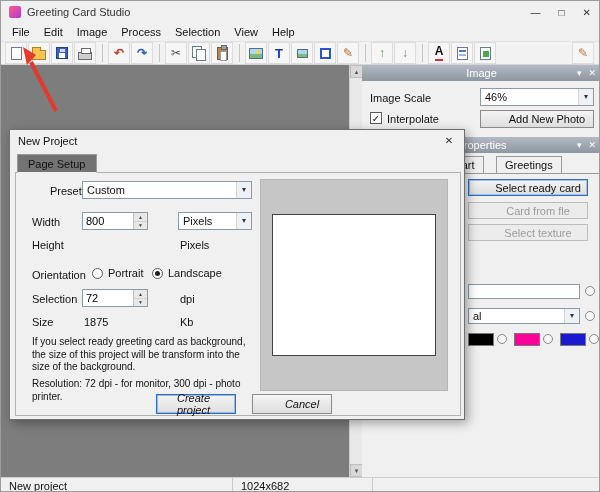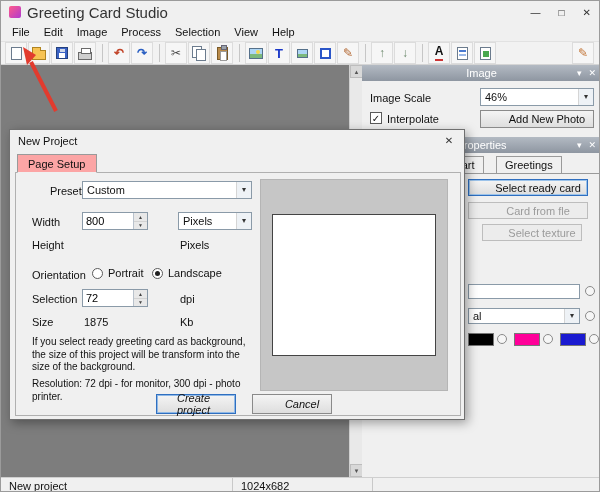--- a/index.html
+++ b/index.html
@@ -6,21 +6,21 @@
   html,body { background:#dcdcdc; }
   body { font-family:"Liberation Sans", sans-serif; font-size:11px; color:#111; }
   .window { position:relative; width:600px; height:492px; background:#f0f0f0;
             border:1px solid #9b9b9b; overflow:hidden; }
 
   
   .titlebar { position:absolute; left:0; top:0; width:100%; height:22px;
               display:flex; align-items:center; gap:6px; padding:0 8px; background:#f0f0f0; }
   .appicon { width:12px; height:12px; border-radius:2px;
              background:linear-gradient(135deg,#ff5a8a,#b03ad0); flex:0 0 auto; }
-  .title { font-size:15px; color:#333; }
+  .title { font-size:11px; color:#333; }
   .winctl { margin-left:auto; display:flex; gap:18px; align-items:center; }
   .winctl span { font-size:10px; color:#333; cursor:default; }
 
   
   .menubar { position:absolute; left:0; top:22px; width:100%; height:18px;
              display:flex; align-items:center; padding:0 4px; background:#f0f0f0; }
   .menubar span { padding:0 7px; line-height:18px;text-align:center; }
 
   
   .toolbar { position:absolute; left:0; top:40px; width:100%; height:24px;
@@ -99,21 +99,21 @@
                background:#f0f0f0; border-top:1px solid #cfcfcf; display:flex; align-items:stretch; }
   .scell { display:flex; align-items:center; padding:0 8px; border-right:1px solid #c9c9c9; }
 
   
   .dialog { position:absolute; left:8px; top:128px; width:456px; height:291px; background:#f0f0f0;
             border:1px solid #6f6f6f; box-shadow:3px 3px 10px rgba(0,0,0,.35); z-index:10; }
   .dlg-title { position:absolute; left:0; top:0; width:100%; height:21px; display:flex; align-items:center;
                padding:0 8px; font-size:11px; }
   .dlg-close { position:absolute; right:0; top:0; width:30px; height:21px; display:flex;
                align-items:center; justify-content:center; font-size:10px; color:#333; }
-  .dlg-tab { position:absolute; left:7px; top:24px; height:19px; background:#fca5a5;
+  .dlg-tab { position:absolute; left:7px; top:24px; height:19px; background:#737373;
              border:1px solid #9a9a9a; border-bottom:1px solid #f0f0f0; z-index:2;
              display:flex; align-items:center; padding:0 10px; font-size:11px; }
   .dlg-page { position:absolute; left:5px; top:42px; width:446px; height:244px;
               border:1px solid #b0b0b0; background:#f0f0f0; }
   .dl { position:absolute; font-size:11px; }
   .spin { position:absolute; display:flex; border:1px solid #8a9aa8; background:#fff; width:66px; height:18px; }
   .spin input { border:none; outline:none; flex:1; min-width:0; font:11px "Liberation Sans", sans-serif; padding:0 3px; }
   .spinbtns { width:14px; display:flex; flex-direction:column; border-left:1px solid #b9c2cc; }
   .sb { flex:1; font-size:5px; display:flex; align-items:center; justify-content:center;
         background:#e8e8e8; color:#444; border-bottom:1px solid #d2d2d2; }
@@ -256,21 +256,21 @@
         <span>▾</span>
         <span>✕</span>
       </span>
     </div>
     <div class="ptab" style="left:62px; top:91px">Standart</div>
     <div class="ptab" style="left:134px; top:91px">Greetings</div>
     <div class="ptabline" style="top:108px"></div>
 
     <div class="btn focusblue" style="position:absolute; left:106px; top:114px; width:120px; height:17px">Select ready card</div>
     <div class="btn disabled" style="position:absolute; left:106px; top:137px; width:120px; height:17px">Card from fle</div>
-    <div class="btn disabled" style="position:absolute; left:120px; top:159px; width:100px; height:17px">Select texture</div>
+    <div class="btn disabled" style="position:absolute; left:106px; top:159px; width:120px; height:17px">Select texture</div>
 
     <input class="field" style="position: absolute; left: 106px; top: 219px; width: 112px;">
     <span class="circle" style="position:absolute; left:223px; top:221px"></span>
 
     <div class="combo" style="position:absolute; left:106px; top:243px; width:112px; height:16px; line-height:14px">
       <span>al</span>
       <span class="arr">▾</span>
     </div>
     <span class="circle" style="position:absolute; left:223px; top:246px"></span>
 

